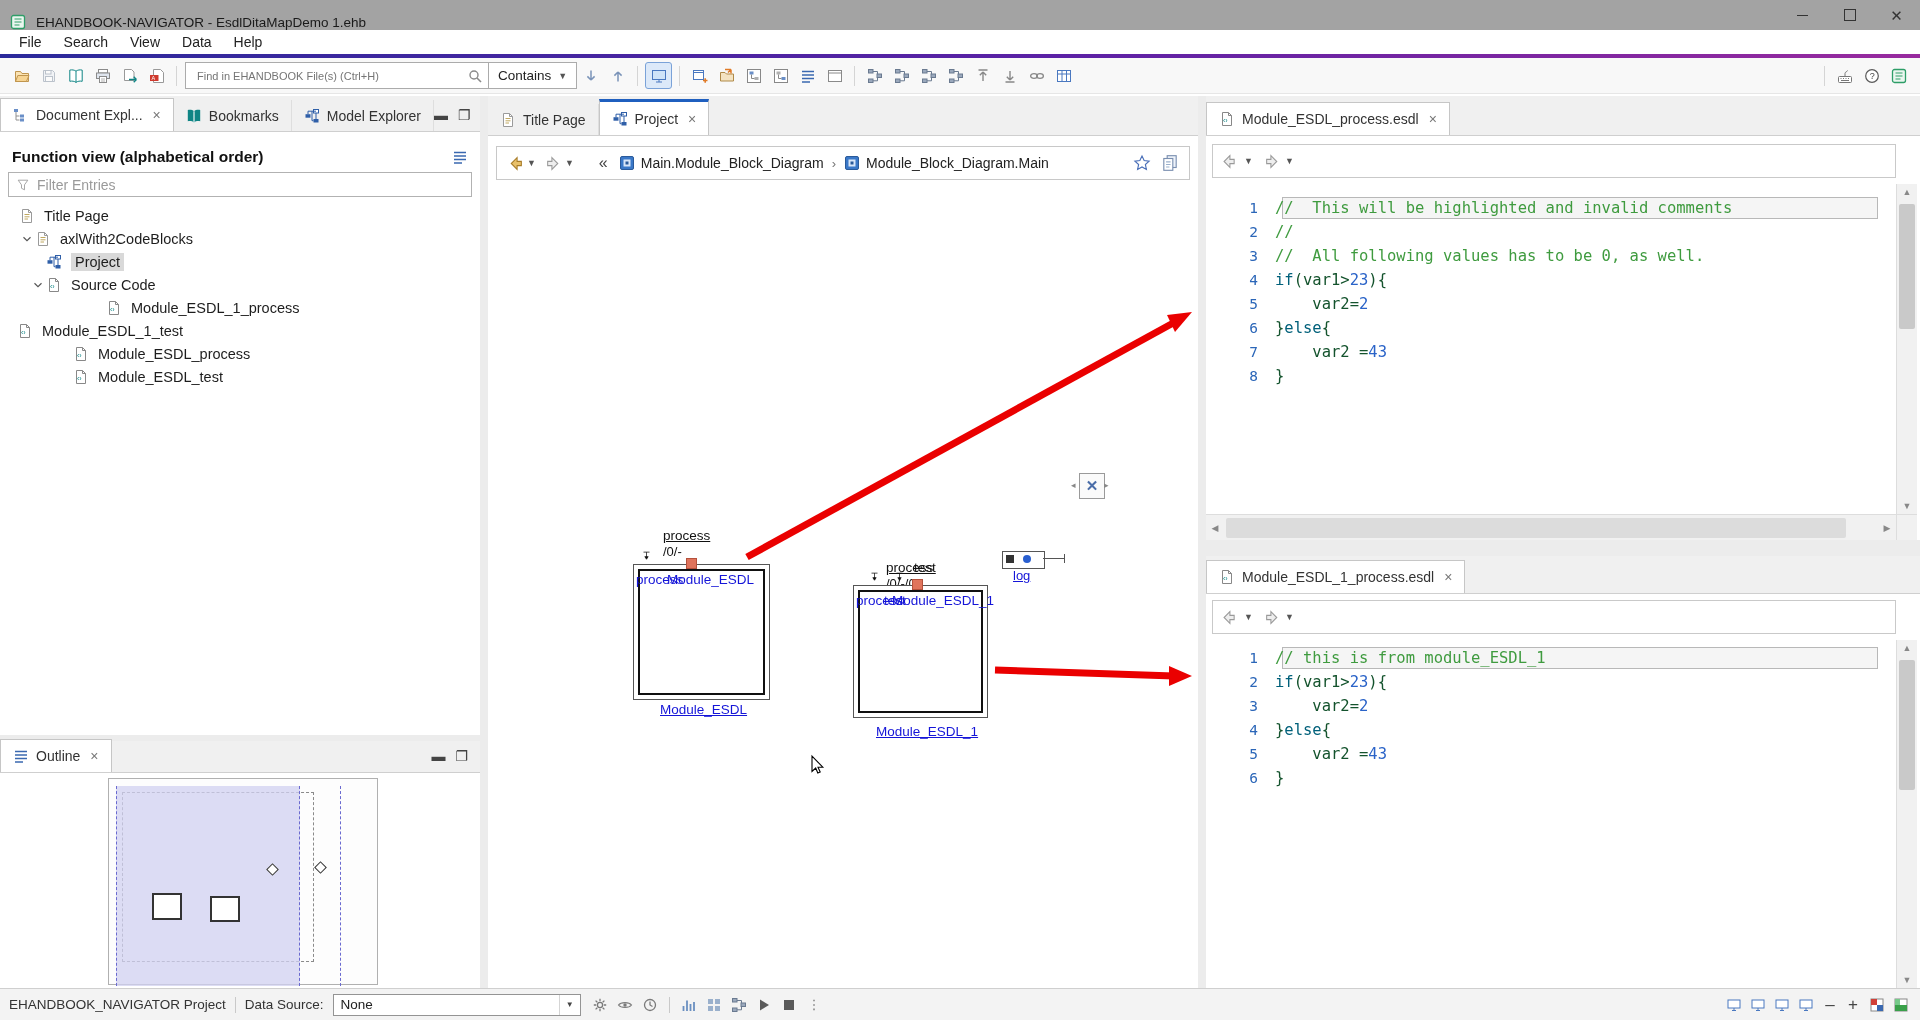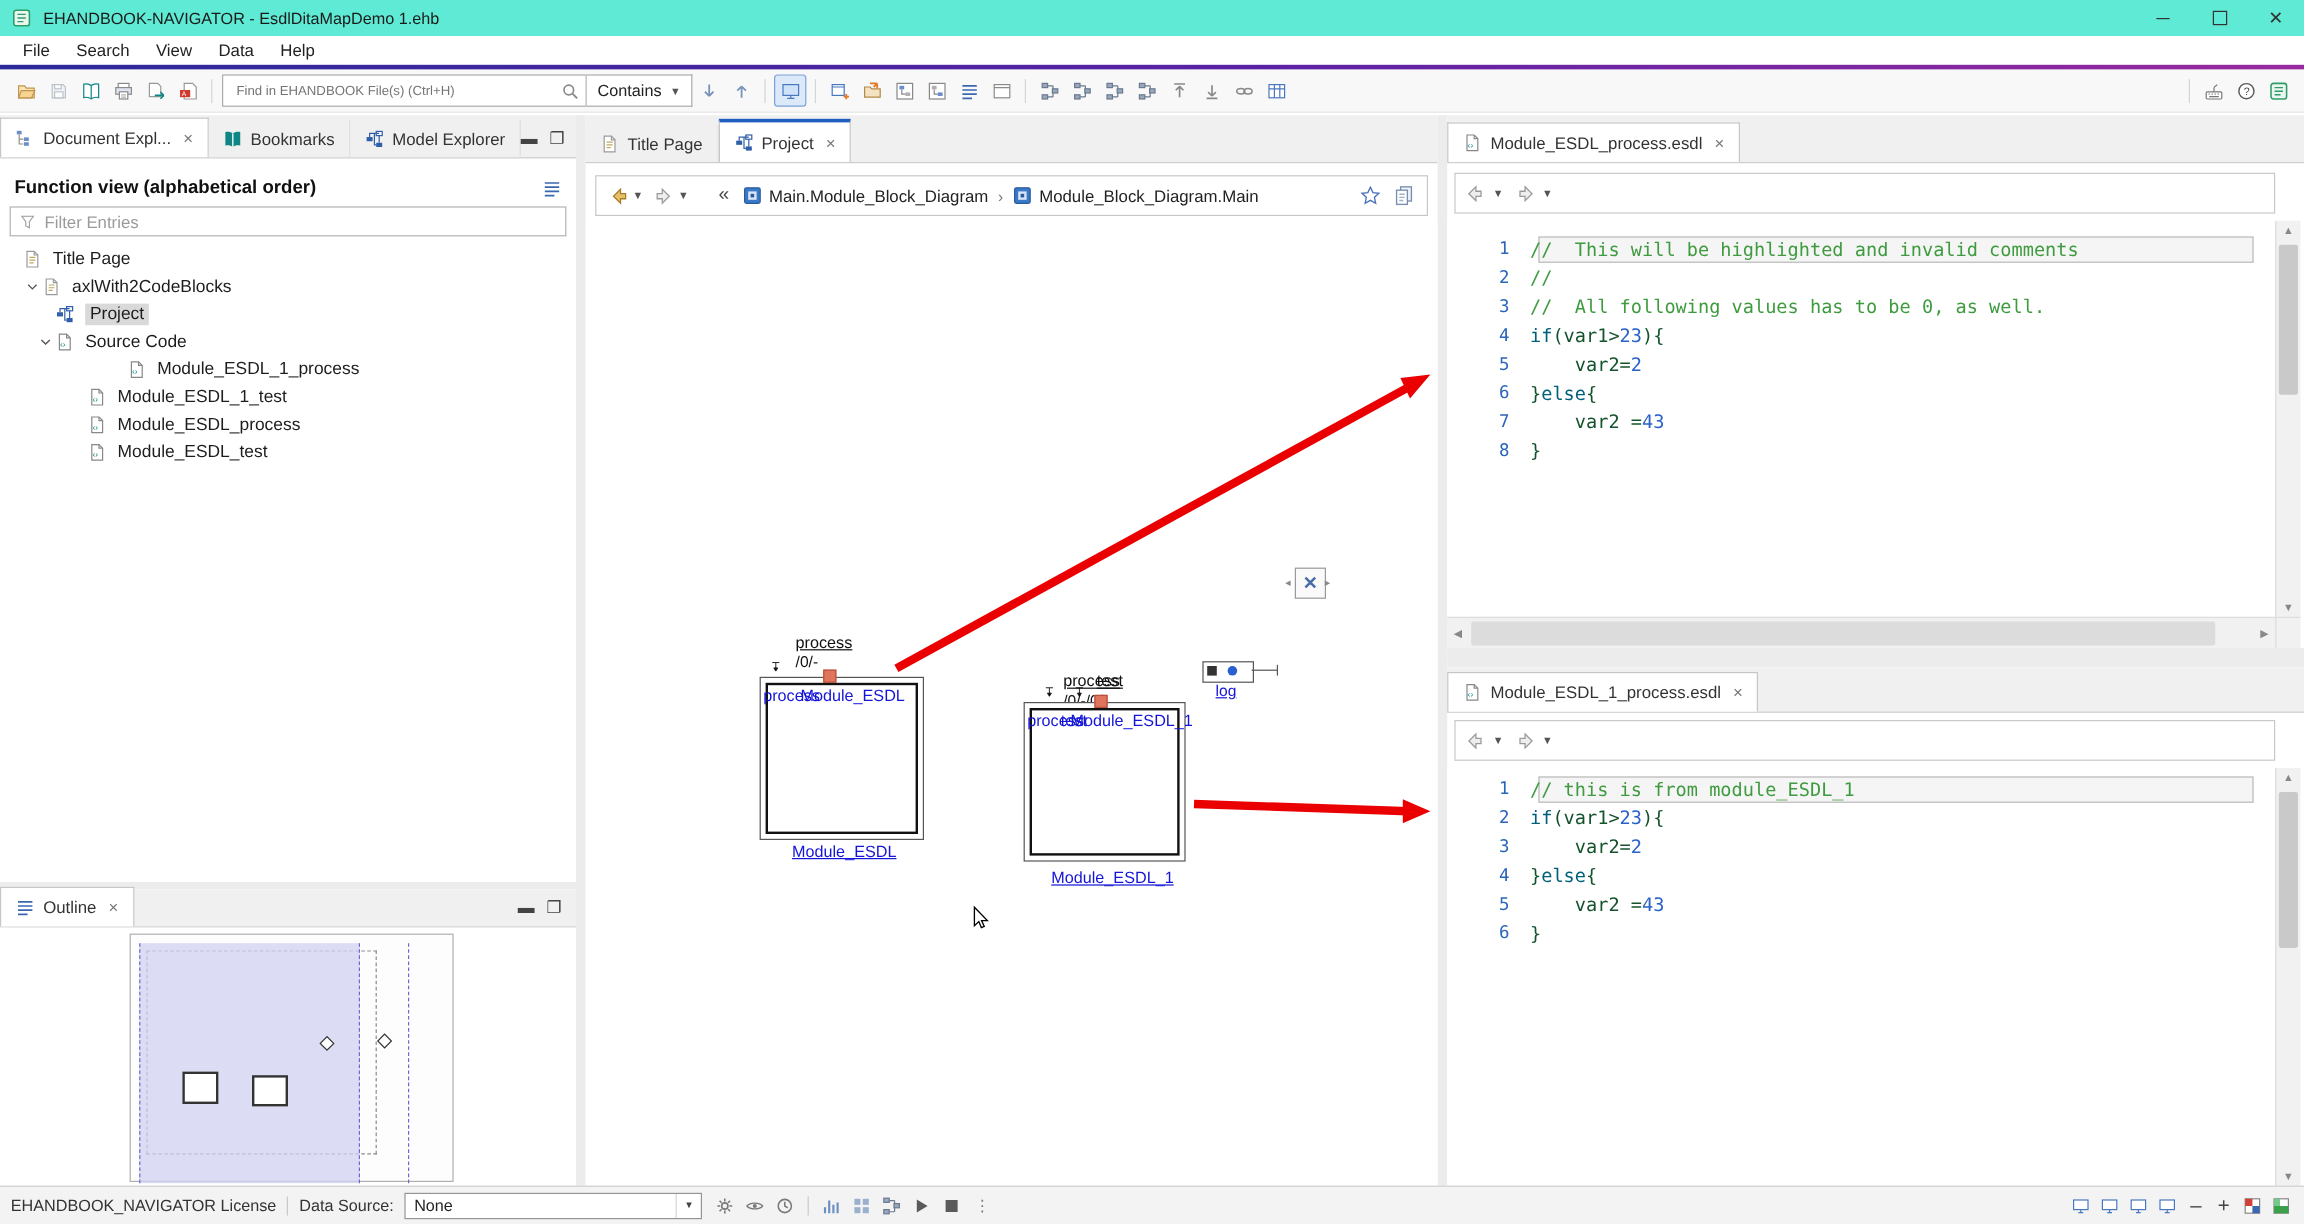--- a/index.html
+++ b/index.html
@@ -1,20 +1,20 @@
 <!DOCTYPE html>
 <html><head>
 <meta charset="utf-8">
 <style>
   html,body{margin:0;padding:0;background:#888;}
   #root{position:relative;width:1920px;height:1020px;background:#ffffff;overflow:hidden;
         font-family:"Liberation Sans",sans-serif;color:#222;font-size:14px;}
   .abs{position:absolute;}
   
-  .titlebar{left:0;top:0;width:1920px;height:30px;background:#5eead4;display:flex;align-items:center;}
+  .titlebar{left:0;top:0;width:1920px;height:30px;background:#a3a3a3;display:flex;align-items:flex-end;}
   .titlebar .title{margin-left:10px;font-size:13.5px;color:#1a1a1a;}
   .appicon{margin-left:10px;display:flex;}
   .wbtns{margin-left:auto;display:flex;height:30px;}
   .wbtn{width:47px;height:30px;display:flex;align-items:center;justify-content:center;color:#333;}
   .min-glyph{width:11px;height:1px;background:#333;display:inline-block;}
   .max-glyph{width:10px;height:10px;border:1px solid #333;display:inline-block;}
   .close-glyph{font-size:15px;line-height:1;}
   
   .menubar{left:0;top:30px;width:1920px;height:24px;background:#fff;display:flex;align-items:center;padding-left:8px;}
   .menu-item{padding:3px 11px;font-size:14px;color:#222;}
@@ -444,21 +444,21 @@
         <span class="chev"></span>
         <span class="ticon">
           <svg width="16" height="16" viewBox="0 0 16 16" xmlns="http://www.w3.org/2000/svg">
             <path d="M3.5 1.5h6l3 3v10h-9z" fill="#fff" stroke="#888"></path>
             <path d="M9.5 1.5v3h3" fill="none" stroke="#888"></path>
             <text x="4" y="12" font-size="7" fill="#0f8585">‹›</text>
           </svg>
         </span>
         <span class="tlabel">Module_ESDL_1_process</span>
       </div>
-      <div class="tree-row" style="padding-left: 56px;">
+      <div class="tree-row" style="">
         <span class="chev"></span>
         <span class="ticon">
           <svg width="16" height="16" viewBox="0 0 16 16" xmlns="http://www.w3.org/2000/svg">
             <path d="M3.5 1.5h6l3 3v10h-9z" fill="#fff" stroke="#888"></path>
             <path d="M9.5 1.5v3h3" fill="none" stroke="#888"></path>
             <text x="4" y="12" font-size="7" fill="#0f8585">‹›</text>
           </svg>
         </span>
         <span class="tlabel">Module_ESDL_1_test</span>
       </div>
@@ -777,21 +777,21 @@
         <span class="cd"><span class="s-p">}</span></span>
       </div>
     </div>
   <div class="vscroll" style="left:1896px;top:640px;width:20px;height:348px;">
     <span class="sarrow" style="top:0;">▲</span>
     <div class="vthumb" style="top:20px;height:130px;"></div>
     <span class="sarrow" style="bottom:0;">▼</span>
   </div>
 
   <div class="abs statusbar">
-    <span>EHANDBOOK_NAVIGATOR License</span>
+    <span>EHANDBOOK_NAVIGATOR Project</span>
     <span class="sbsep"></span>
     <span>Data Source:</span>
     <span class="ds-combo">
       <span class="val">None</span>
       <span class="dd">▼</span>
     </span>
     <span style="display:flex;gap:5px" data-icon-group="statusbar.left_icons">
         <span class="sbi">
           <svg width="16" height="16" viewBox="0 0 16 16" xmlns="http://www.w3.org/2000/svg">
             <circle cx="8" cy="8" r="2.6" fill="none" stroke="#7a7a7a" stroke-width="1.3"></circle>

